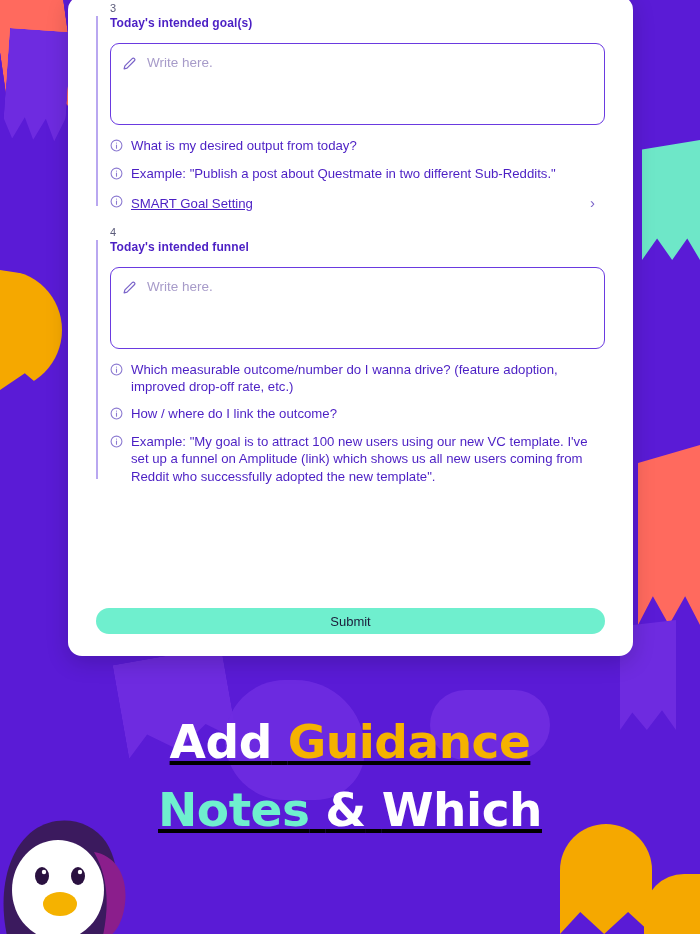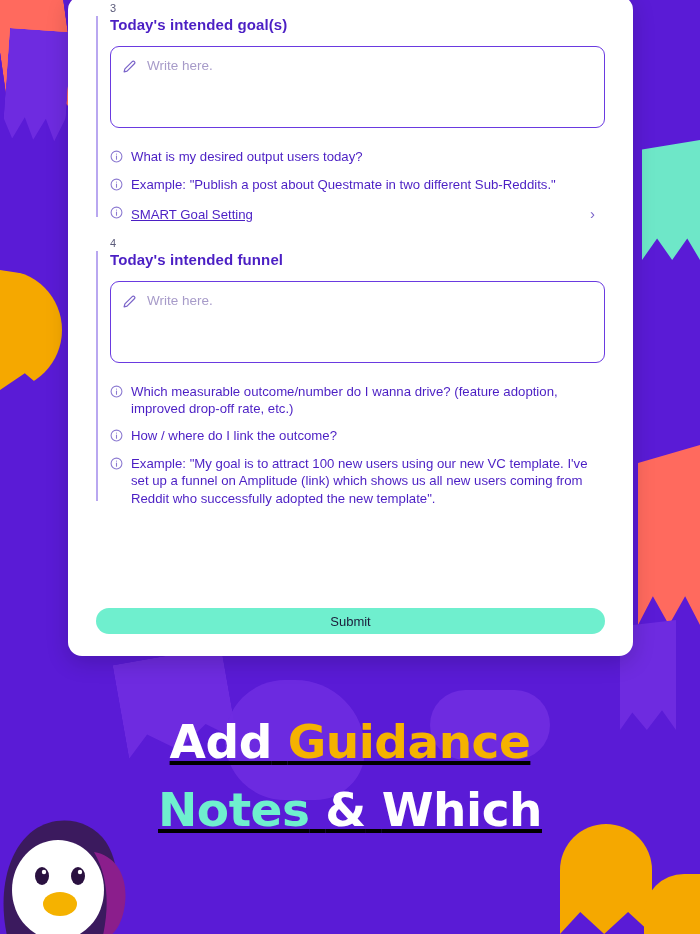--- a/index.html
+++ b/index.html
@@ -98,30 +98,30 @@
   .section::before {
     content: "";
     position: absolute; left: 0; top: 14px; bottom: 6px;
     width: 2px; background: #B9A7F0;
   }
   .sec-num {
     font-size: 11px; color: #5B5B7A; margin-bottom: 2px; margin-left: -14px;
     padding-left: 14px;
   }
   .sec-title {
-    font-size: 15px; font-weight: bold; color: #4B1FC4;
+    font-size: 12px; font-weight: bold; color: #4B1FC4;
     letter-spacing: .1px; margin-bottom: 13px;
   }
 
   .textbox {
     height: 82px;
     border: 1.6px solid #6A3AE0;
     border-radius: 9px;
     position: relative;
-    margin-bottom: 20px;
+    margin-bottom: 12px;
     background: #fff;
   }
   .textbox .pencil { position: absolute; left: 12px; top: 12px; }
   .textbox .ph {
     position: absolute; left: 36px; top: 11px;
     font-size: 13.5px; color: #A79BC9;
   }
 
   .hint {
     display: flex; align-items: flex-start; gap: 8px;
@@ -193,21 +193,21 @@
       <span class="ph">Write here.</span>
     </div>
 
     <div class="hint">
       <span class="i">
         <svg width="13" height="13" viewBox="0 0 24 24" fill="none" stroke="#8C7AD1" stroke-width="2">
           <circle cx="12" cy="12" r="10"></circle>
             <path d="M12 11v6M12 7.4v.2" stroke-linecap="round"></path>
         </svg>
       </span>
-      <span class="txt">What is my desired output users today?</span>
+      <span class="txt">What is my desired output from today?</span>
     </div>
 
     <div class="hint">
       <span class="i">
         <svg width="13" height="13" viewBox="0 0 24 24" fill="none" stroke="#8C7AD1" stroke-width="2">
           <circle cx="12" cy="12" r="10"></circle>
             <path d="M12 11v6M12 7.4v.2" stroke-linecap="round"></path>
         </svg>
       </span>
       <span class="txt">Example: "Publish a post about Questmate in two different Sub-Reddits."</span>

